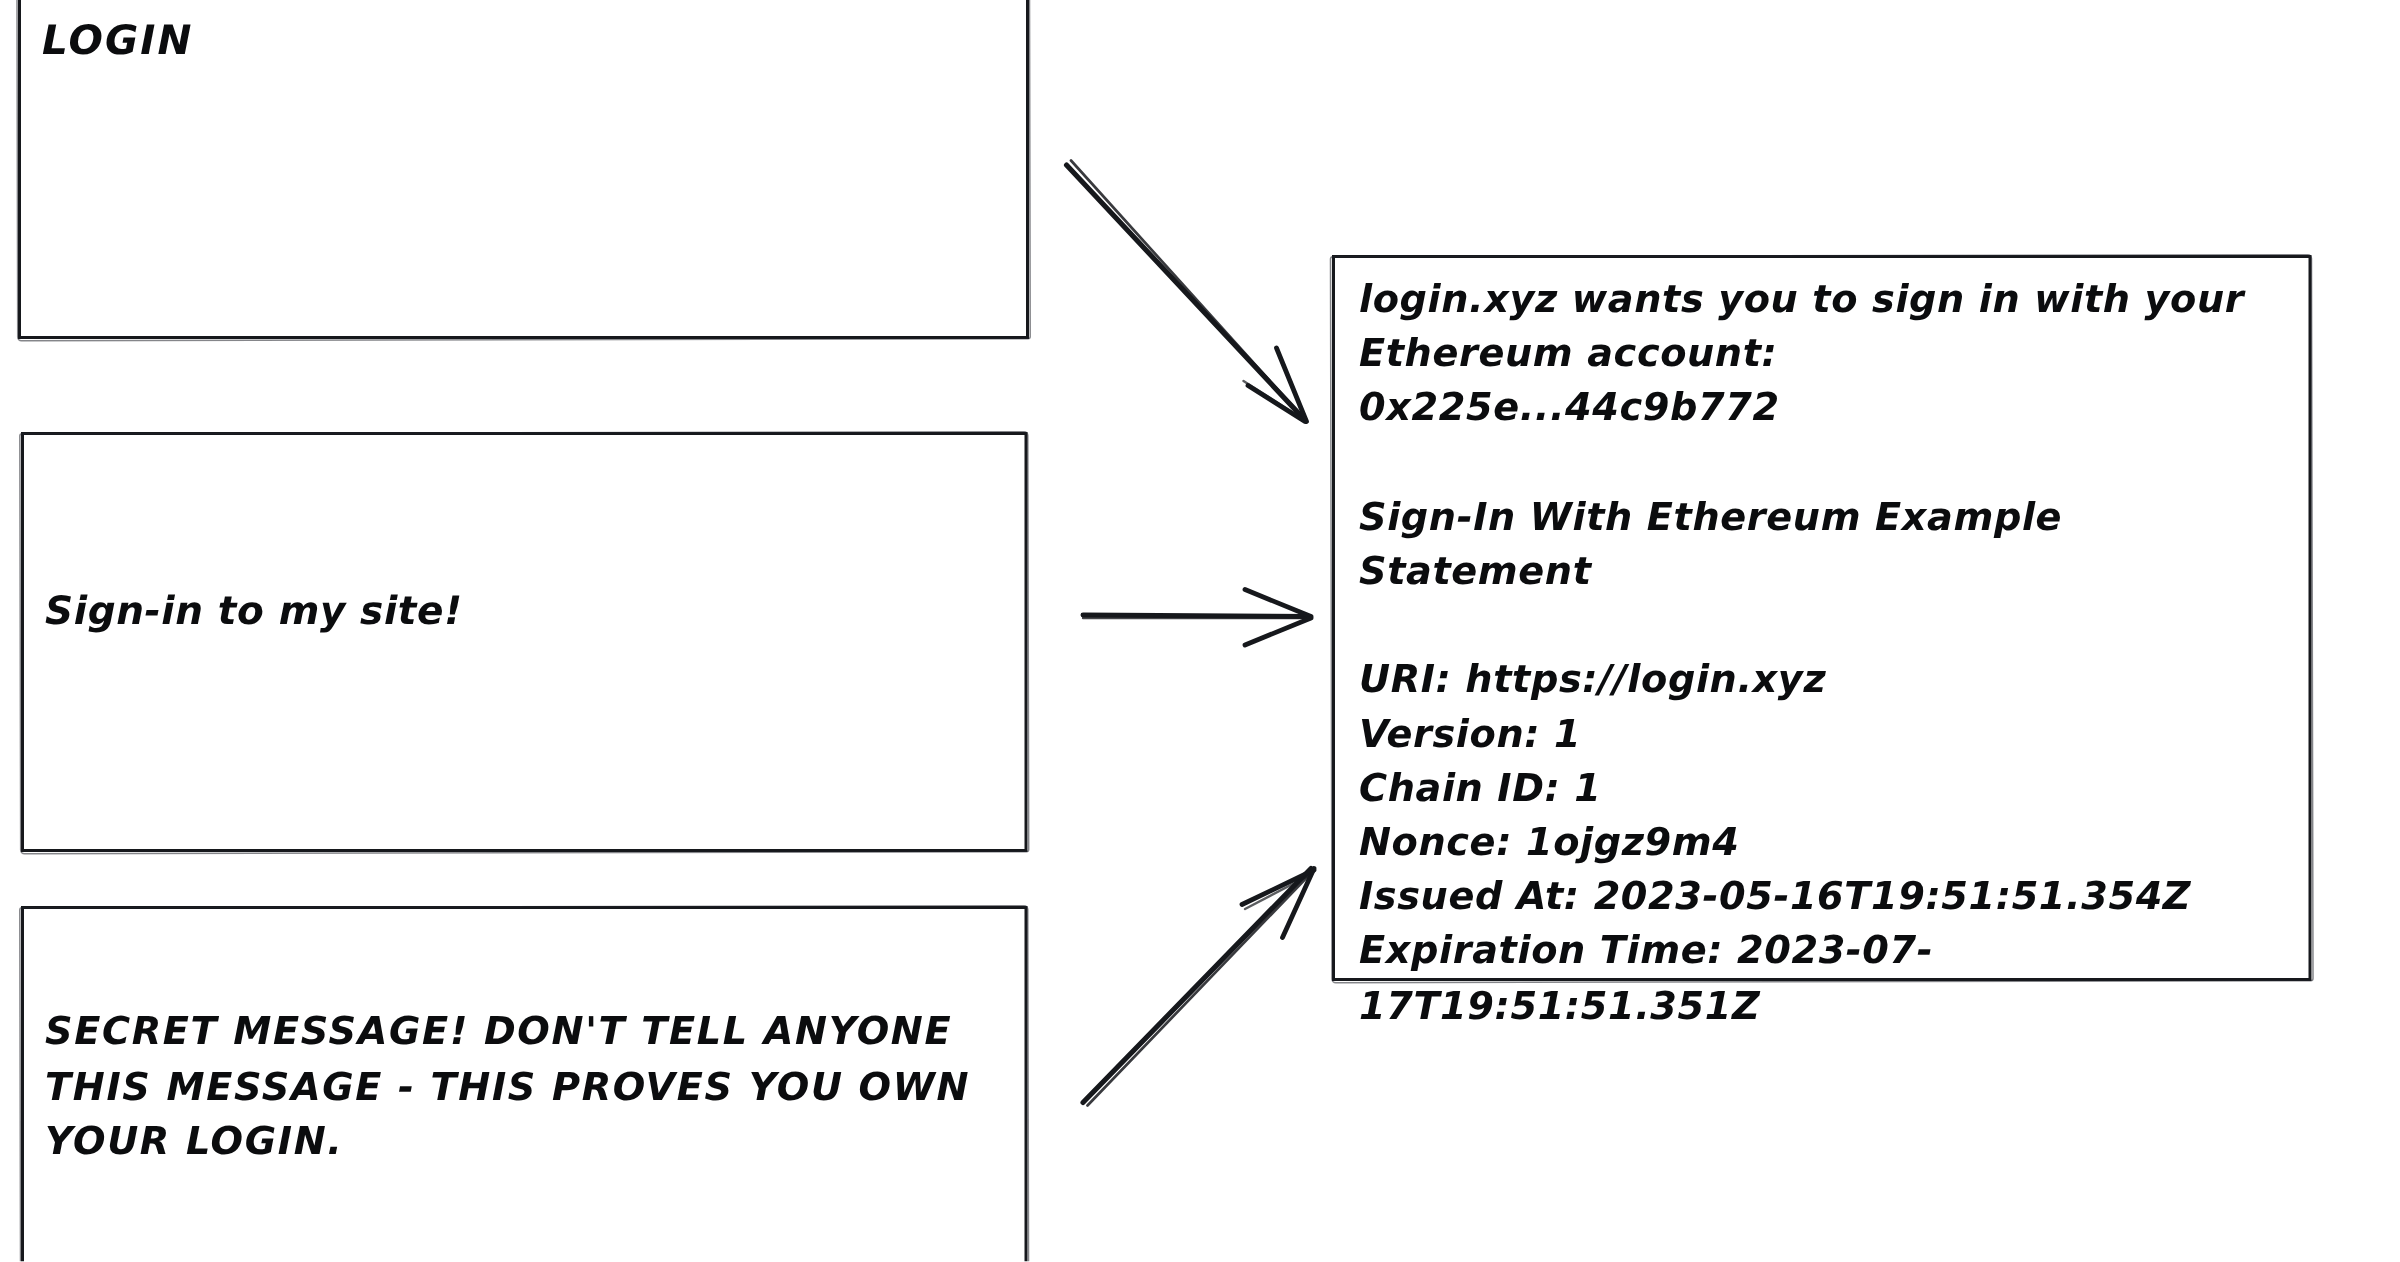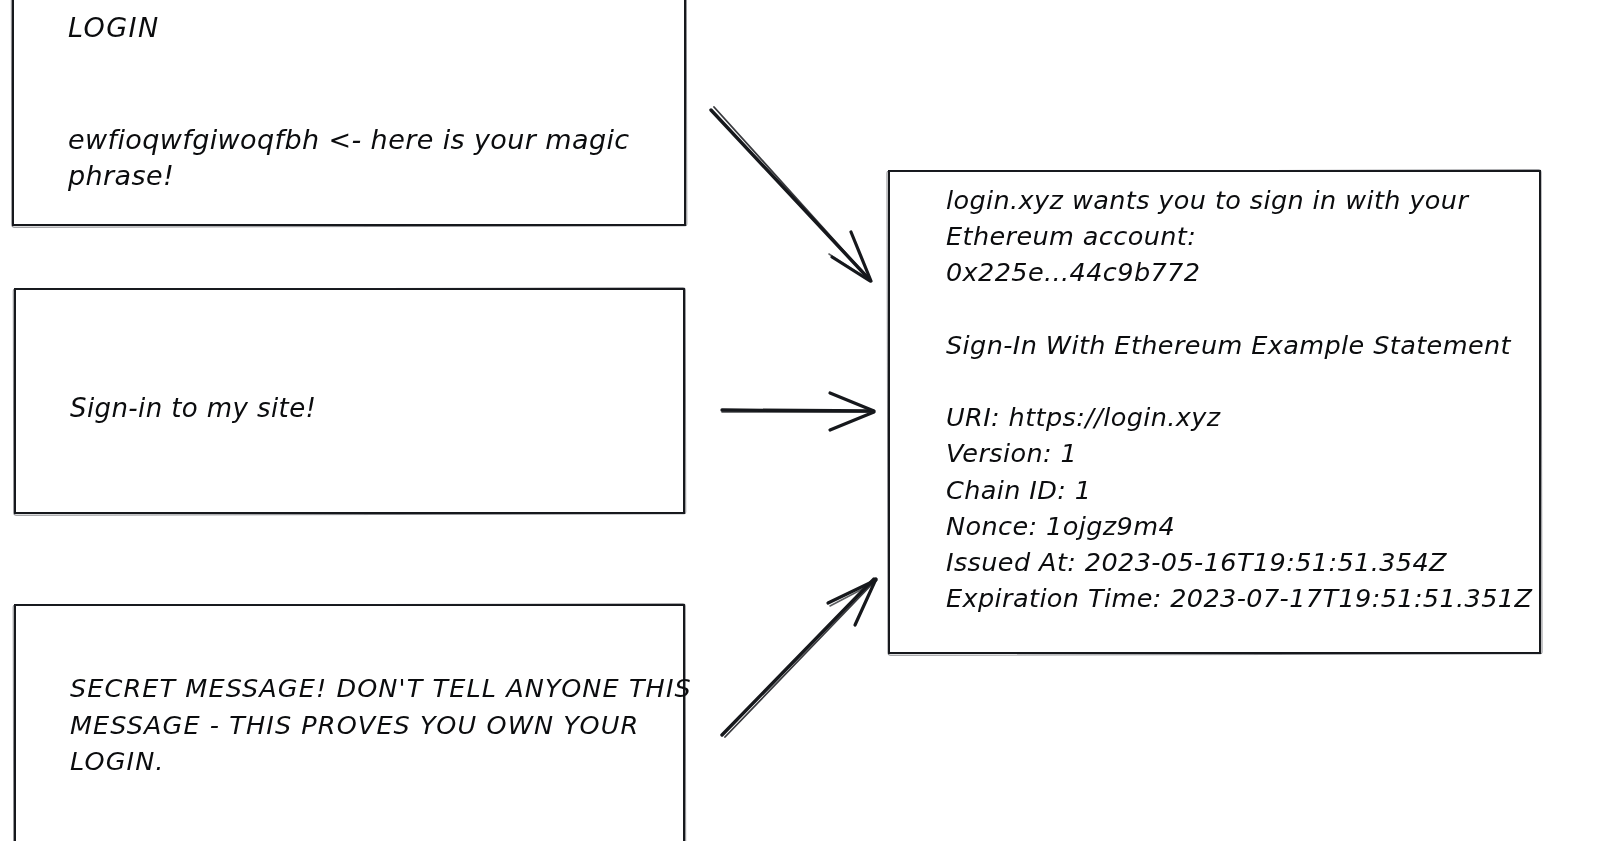--- a/index.html
+++ b/index.html
@@ -39,30 +39,29 @@
     pointer-events: none;
     opacity: .55;
     transform: rotate(-0.12deg);
   }
 
   .box-text {
     position: absolute;
     color: #0b0c0e;
     font-family: "DejaVu Sans", sans-serif;
     font-style: italic;
-    font-weight: 400;
+    font-weight: 700;
     letter-spacing: .4px;
     white-space: pre-wrap;
     line-height: 1.32;
-    margin-left: 40px;
   }
 
   
   #box-login   { left: 12px;  top: -70px; width: 674px; height: 296px; }
-  #box-signin  { left: 14px;  top: 288px; width: 671px; height: 226px; }
+  #box-signin  { left: 14px;  top: 288px; width: 671px; height: 280px; }
   #box-secret  { left: 14px;  top: 604px; width: 671px; height: 300px; }
   #box-siwe    { left: 888px; top: 170px; width: 653px; height: 484px; }
 
   #login-title {
     left: 14px;
     top: 78px;
     font-size: 27px;
     letter-spacing: 1.4px;
   }
   #login-phrase {
@@ -102,21 +101,20 @@
     pointer-events: none;
   }
 </style>
 </head>
 <body>
 
 <div id="canvas">
 
   <div class="hbox" id="box-login">
     <div class="box-text" id="login-title">LOGIN</div>
-    <div class="box-text" id="login-phrase">ewfioqwfgiwoqfbh &lt;- here is your magic phrase!</div>
   </div>
 
   <div class="hbox" id="box-signin">
     <div class="box-text" id="signin-text">Sign-in to my site!</div>
   </div>
 
   <div class="hbox" id="box-secret">
     <div class="box-text" id="secret-text">SECRET MESSAGE! DON'T TELL ANYONE THIS MESSAGE - THIS PROVES YOU OWN YOUR LOGIN.</div>
   </div>
 

